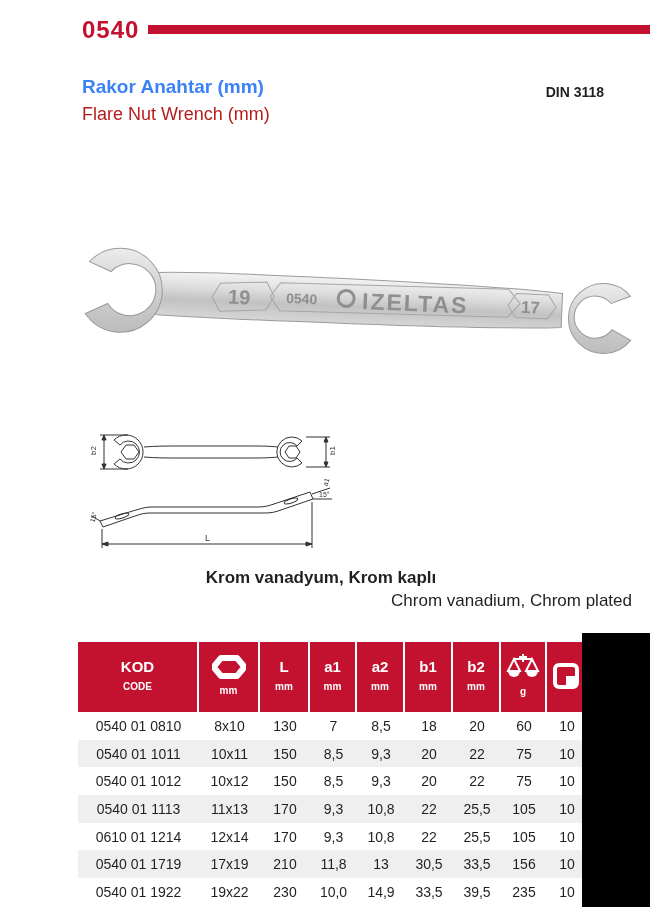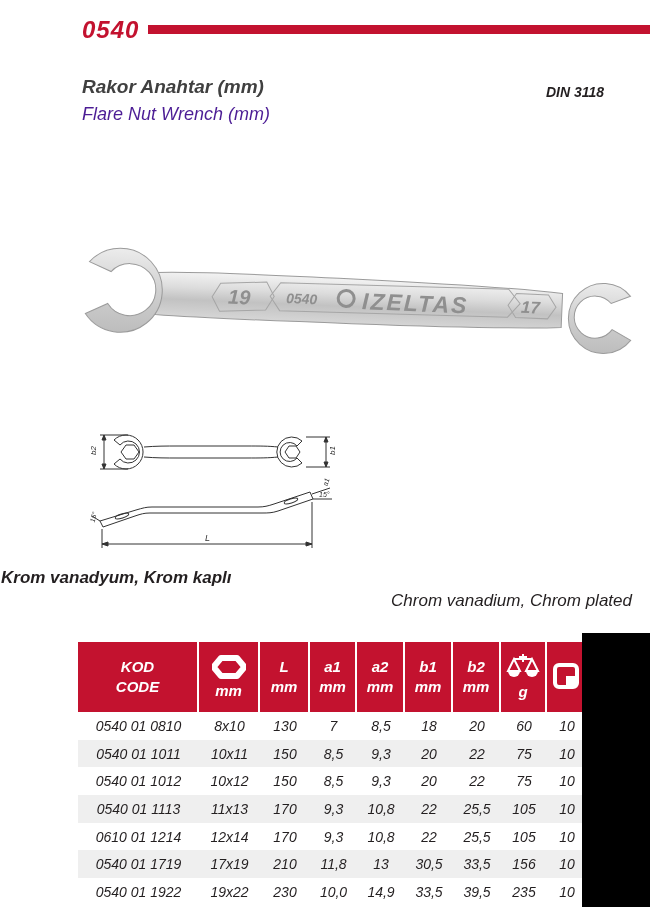--- a/index.html
+++ b/index.html
@@ -1,67 +1,67 @@
 <!DOCTYPE html>
 <html><head>
 <meta charset="utf-8">
 <style>
   * { margin:0; padding:0; box-sizing:border-box; }
   html,body { background:#ffffff; }
   body { font-family:"Liberation Sans", sans-serif; color:#231f20; }
   #page {
-    position:relative; width:650px; height:907px; background:#fff; overflow:hidden;font-style:italic;
+    position:relative; width:650px; height:907px; background:#fff; overflow:hidden;
   }
   
   .page-code {
     position:absolute; left:82px; top:16px;
     font-size:24px; font-weight:700; color:#c3122f; letter-spacing:1px;
   }
   .red-bar {
     position:absolute; left:148px; top:25px; width:509px; height:9px; background:#c3122f;
   }
   .title-tr {
     position:absolute; left:82px; top:76px;
-    font-size:19px; font-weight:700; color:#404040;
+    font-size:19px; font-weight:700; color:#3b82f6;
   }
   .title-en {
     position:absolute; left:82px; top:104px;
-    font-size:18px; font-weight:400; color:#4c1d95;
+    font-size:18px; font-weight:400; color:#b91c1c;
   }
   .din {
     position:absolute; right:46px; top:84px;
     font-size:14px; font-weight:700; color:#231f20;
   }
   
   .photo { position:absolute; left:70px; top:225px; width:580px; height:155px; }
   
   .drawing { position:absolute; left:86px; top:420px; width:256px; height:142px; }
   .drawing text { font-family:"Liberation Sans", sans-serif; fill:#333; }
   
   .material-tr {
-    position:absolute; right:9px; top:568px; width:640px; text-align:left;
+    position:absolute; right:9px; top:568px; width:640px; text-align:center;
     font-size:17px; font-weight:700; color:#231f20;
   }
   .material-en {
     position:absolute; right:18px; top:591px; width:640px; text-align:right;
     font-size:17px; font-weight:400; color:#231f20;
   }
   
   .tbl { position:absolute; left:78px; top:642px; width:509px; }
   .tbl-head {
     display:grid;
     grid-template-columns:119px 59px 48px 45px 46px 46px 46px 44px 40px;
     column-gap:2px; height:70px;
   }
   .th {
     background:#c3122f; color:#fff; display:flex; flex-direction:column;
     align-items:center; justify-content:center; gap:2px;
     font-weight:700; font-size:15px; line-height:18px; text-align:center;
   }
-  .th .sub { font-size:15px; }
+  .th .sub { font-size:10px; }
   .rows { width:509px; }
   .row {
     display:grid;
     grid-template-columns:121px 61px 50px 47px 48px 48px 48px 46px 40px;
     height:27.7px; align-items:center; background:#ffffff;
   }
   .row.alt { background:#efefef; }
   .cell { text-align:center; font-size:14px; color:#231f20; white-space:nowrap; }
   
   .black-block {

